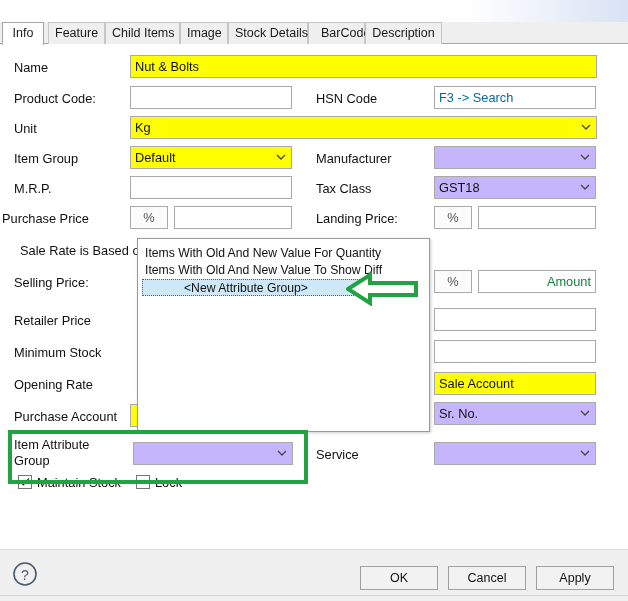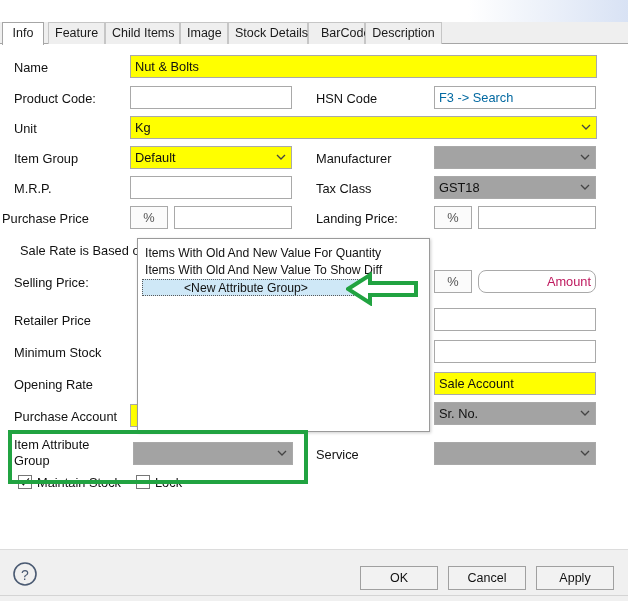--- a/index.html
+++ b/index.html
@@ -73,26 +73,26 @@
     color: #111;
     height: 23px;
     line-height: 21px;
     padding: 0 4px;
     overflow: hidden;
     white-space: nowrap;
   }
   .fld.yellow { background: #ffff00; }
   .fld.ph { color: #0369a1; }
   .fld.pct { text-align: center; color: #555; background: #fbfbfb; }
-  .fld.amt { text-align: right; color: #be185d; border-radius: 8px; }
+  .fld.amt { text-align: right; color: #15803d; }
   .combo {
     position: absolute;
     box-sizing: border-box;
     border: 1px solid #a9a9a9;
-    background: #a3a3a3;
+    background: #c4b5fd;
     height: 23px;
     font-size: 12.8px;
     color: #111;
     overflow: hidden;
     white-space: nowrap;
   }
   .combo.yellow { background: #ffff00; }
   .combo .ctext {
     position: absolute; left: 4px; top: 0; right: 20px;
     line-height: 21px;

